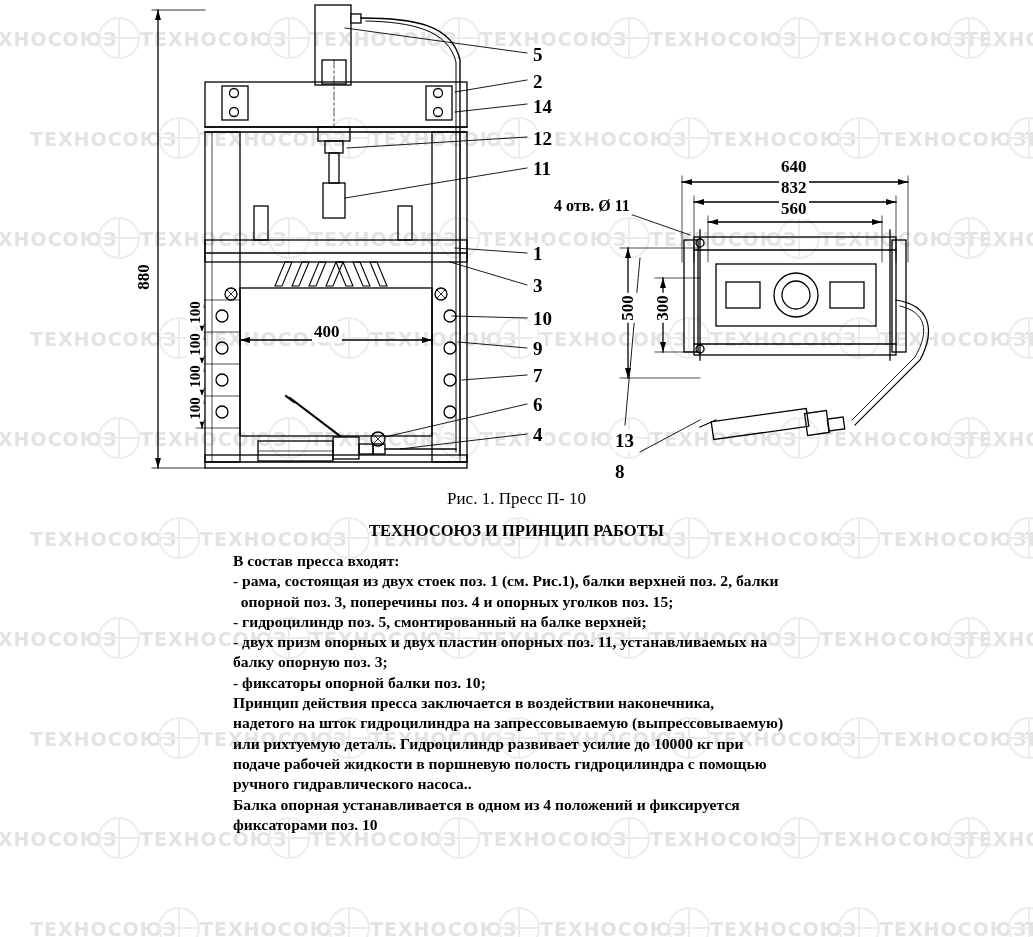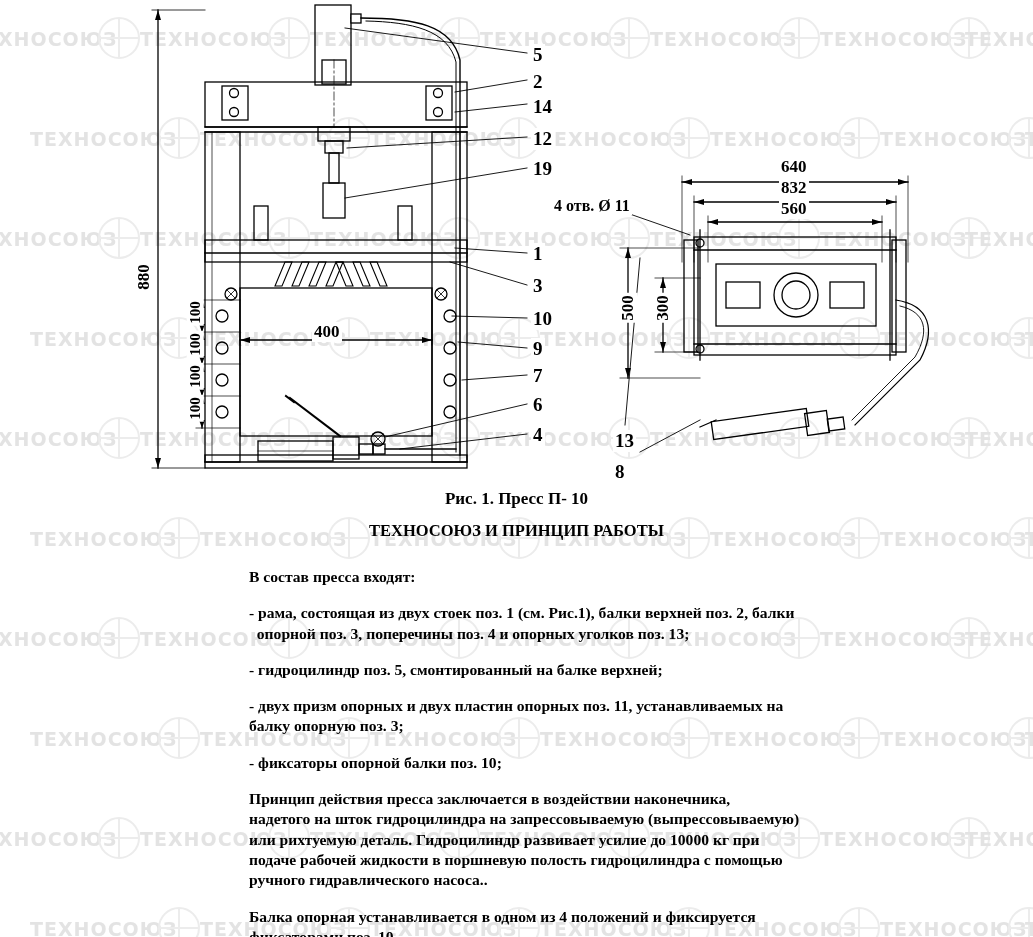--- a/index.html
+++ b/index.html
@@ -63,41 +63,40 @@
   }
 
   
   #caption {
     position: absolute;
     left: 0; top: 489px;
     width: 1033px;
     text-align: center;
     font-size: 17px;
     z-index: 10;
-    font-weight: bold;
   }
   #section-title {
     position: absolute;
     left: 0; top: 521px;
     width: 1033px;
     text-align: center;
     font-size: 16.5px;
     font-weight: bold;
     z-index: 10;
   }
   #body-text {
     position: absolute;
     left: 233px; top: 551px;
     width: 600px;
     z-index: 10;
     font-size: 15.6px;
     line-height: 20.3px;
   }
   #body-text p {
-    margin: 16px;
+    margin: 0;
     white-space: pre-wrap;
   }
   #body-text p.bold { font-weight: bold; }
   #body-text p.norm { font-weight: bold; }
 </style>
 </head>
 <body>
 
 <div id="watermarks">
     <div class="wm" style="left: -30px; top: 28px;">ТЕХНОСОЮЗ</div>
@@ -410,40 +409,40 @@
     <circle cx="700" cy="349" r="4"></circle>
   </g>
 </svg>
 
 <div id="caption">Рис. 1. Пресс П- 10</div>
 <div id="section-title">ТЕХНОСОЮЗ И ПРИНЦИП РАБОТЫ</div>
 
 <div id="body-text">
     <p class="norm">В состав пресса входят:</p>
     <p class="norm">- рама, состоящая из двух стоек поз. 1 (см. Рис.1), балки верхней поз. 2, балки
-  опорной поз. 3, поперечины поз. 4 и опорных уголков поз. 13;</p>
+  опорной поз. 3, поперечины поз. 4 и опорных уголков поз. 15;</p>
     <p class="norm">- гидроцилиндр поз. 5, смонтированный на балке верхней;</p>
     <p class="norm">- двух призм опорных и двух пластин опорных поз. 11, устанавливаемых на
 балку опорную поз. 3;</p>
     <p class="norm">- фиксаторы опорной балки поз. 10;</p>
     <p class="bold">Принцип действия пресса заключается в воздействии наконечника,
 надетого на шток гидроцилиндра на запрессовываемую (выпрессовываемую)
 или рихтуемую деталь. Гидроцилиндр развивает усилие до 10000 кг при
 подаче рабочей жидкости в поршневую полость гидроцилиндра с помощью
 ручного гидравлического насоса..</p>
     <p class="bold">Балка опорная устанавливается в одном из 4 положений и фиксируется
 фиксаторами поз. 10</p>
   </div>
 
 <div id="labels">
     <div style="position: absolute; left: 531px; top: 44px; z-index: 20; font-family: &quot;Liberation Serif&quot;, serif; font-size: 19px; font-weight: bold; font-style: normal; background: rgb(255, 255, 255); padding: 0px 2px; white-space: nowrap;">5</div>
     <div style="position: absolute; left: 531px; top: 71px; z-index: 20; font-family: &quot;Liberation Serif&quot;, serif; font-size: 19px; font-weight: bold; font-style: normal; background: rgb(255, 255, 255); padding: 0px 2px; white-space: nowrap;">2</div>
     <div style="position: absolute; left: 531px; top: 96px; z-index: 20; font-family: &quot;Liberation Serif&quot;, serif; font-size: 19px; font-weight: bold; font-style: normal; background: rgb(255, 255, 255); padding: 0px 2px; white-space: nowrap;">14</div>
     <div style="position: absolute; left: 531px; top: 128px; z-index: 20; font-family: &quot;Liberation Serif&quot;, serif; font-size: 19px; font-weight: bold; font-style: normal; background: rgb(255, 255, 255); padding: 0px 2px; white-space: nowrap;">12</div>
-    <div style="position: absolute; left: 531px; top: 158px; z-index: 20; font-family: &quot;Liberation Serif&quot;, serif; font-size: 19px; font-weight: bold; font-style: normal; background: rgb(255, 255, 255); padding: 0px 2px; white-space: nowrap;">19</div>
+    <div style="position: absolute; left: 531px; top: 158px; z-index: 20; font-family: &quot;Liberation Serif&quot;, serif; font-size: 19px; font-weight: bold; font-style: normal; background: rgb(255, 255, 255); padding: 0px 2px; white-space: nowrap;">11</div>
     <div style="position: absolute; left: 531px; top: 243px; z-index: 20; font-family: &quot;Liberation Serif&quot;, serif; font-size: 19px; font-weight: bold; font-style: normal; background: rgb(255, 255, 255); padding: 0px 2px; white-space: nowrap;">1</div>
     <div style="position: absolute; left: 531px; top: 275px; z-index: 20; font-family: &quot;Liberation Serif&quot;, serif; font-size: 19px; font-weight: bold; font-style: normal; background: rgb(255, 255, 255); padding: 0px 2px; white-space: nowrap;">3</div>
     <div style="position: absolute; left: 531px; top: 308px; z-index: 20; font-family: &quot;Liberation Serif&quot;, serif; font-size: 19px; font-weight: bold; font-style: normal; background: rgb(255, 255, 255); padding: 0px 2px; white-space: nowrap;">10</div>
     <div style="position: absolute; left: 531px; top: 338px; z-index: 20; font-family: &quot;Liberation Serif&quot;, serif; font-size: 19px; font-weight: bold; font-style: normal; background: rgb(255, 255, 255); padding: 0px 2px; white-space: nowrap;">9</div>
     <div style="position: absolute; left: 531px; top: 365px; z-index: 20; font-family: &quot;Liberation Serif&quot;, serif; font-size: 19px; font-weight: bold; font-style: normal; background: rgb(255, 255, 255); padding: 0px 2px; white-space: nowrap;">7</div>
     <div style="position: absolute; left: 531px; top: 394px; z-index: 20; font-family: &quot;Liberation Serif&quot;, serif; font-size: 19px; font-weight: bold; font-style: normal; background: rgb(255, 255, 255); padding: 0px 2px; white-space: nowrap;">6</div>
     <div style="position: absolute; left: 531px; top: 424px; z-index: 20; font-family: &quot;Liberation Serif&quot;, serif; font-size: 19px; font-weight: bold; font-style: normal; background: rgb(255, 255, 255); padding: 0px 2px; white-space: nowrap;">4</div>
     <div style="position: absolute; left: 613px; top: 430px; z-index: 20; font-family: &quot;Liberation Serif&quot;, serif; font-size: 19px; font-weight: bold; font-style: normal; background: rgb(255, 255, 255); padding: 0px 2px; white-space: nowrap;">13</div>
     <div style="position: absolute; left: 613px; top: 461px; z-index: 20; font-family: &quot;Liberation Serif&quot;, serif; font-size: 19px; font-weight: bold; font-style: normal; background: rgb(255, 255, 255); padding: 0px 2px; white-space: nowrap;">8</div>
     <div style="position: absolute; left: 129px; top: 267px; z-index: 20; font-family: &quot;Liberation Serif&quot;, serif; font-size: 17px; font-weight: bold; font-style: normal; background: rgb(255, 255, 255); padding: 0px 2px; white-space: nowrap; transform: rotate(-90deg);">880</div>

